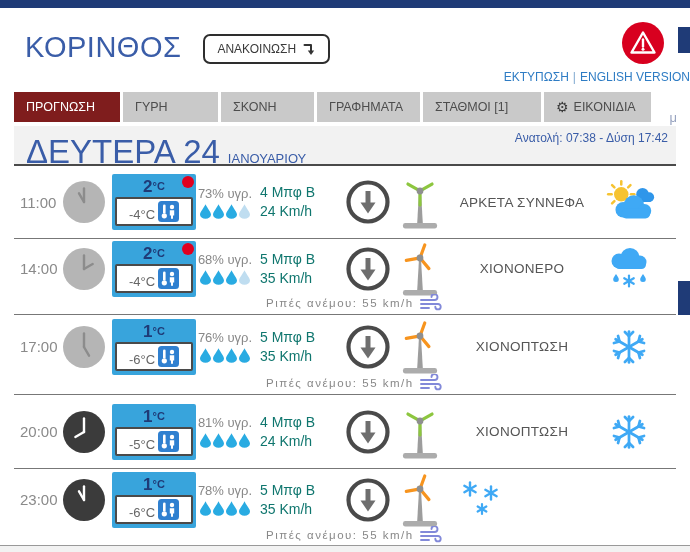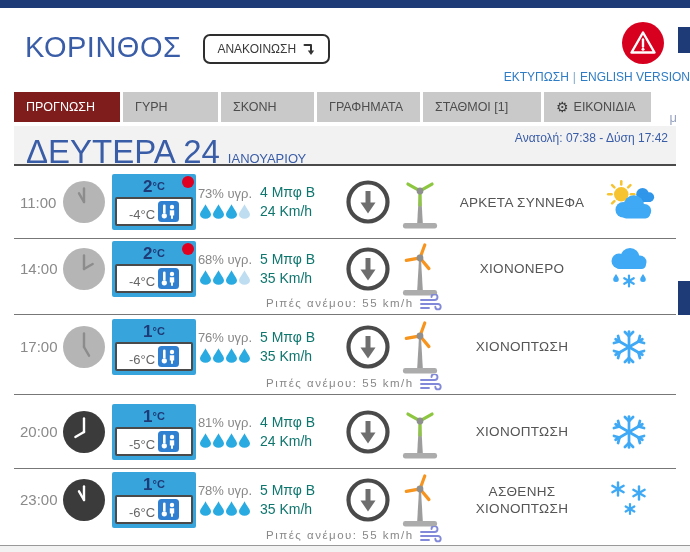--- a/index.html
+++ b/index.html
@@ -645,21 +645,20 @@
 
     <div class="gust">
       <span class="gust-text">Ριπές ανέμου: 55 km/h</span>
       <svg width="24" height="17" viewBox="0 0 24 17" fill="none" stroke="#8289D9" stroke-width="1.9" stroke-linecap="round">
         <path d="M1,6 h13.5 a3,3 0 1 0 -3,-3"></path>
         <path d="M1,10 h17 a2.7,2.7 0 1 1 -2.7,2.7"></path>
         <path d="M1,14 h8"></path>
       </svg>
     </div>
 
-    <div class="c-desc">ΑΣΘΕΝΗΣ ΧΙΟΝΟΠΤΩΣΗ</div>
     <div class="c-icon">
         <svg width="46" height="40" viewBox="0 0 46 40">
     <g stroke="#3FA9F5" stroke-width="2.4" stroke-linecap="round" transform="translate(12,9)">
             <line x1="0" y1="-6.5" x2="0" y2="6.5"></line>
             <line x1="0" y1="-6.5" x2="0" y2="6.5" transform="rotate(60)"></line>
             <line x1="0" y1="-6.5" x2="0" y2="6.5" transform="rotate(120)"></line>
           </g>
           <g stroke="#3FA9F5" stroke-width="2.4" stroke-linecap="round" transform="translate(33,13)">
             <line x1="0" y1="-6.5" x2="0" y2="6.5"></line>
             <line x1="0" y1="-6.5" x2="0" y2="6.5" transform="rotate(60)"></line>

